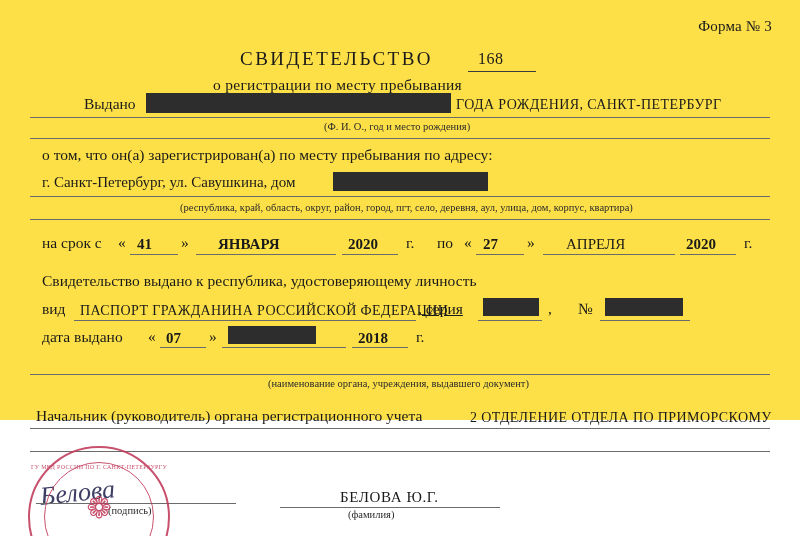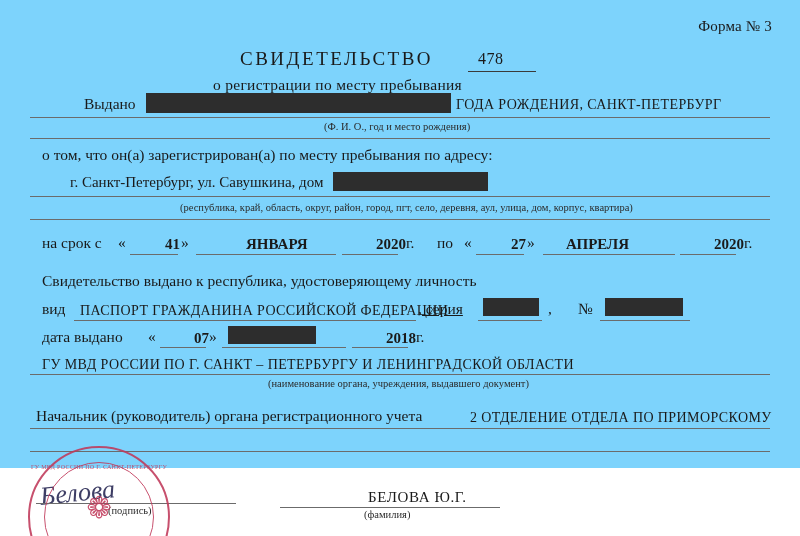--- a/index.html
+++ b/index.html
@@ -12,22 +12,22 @@
     height: 536px;
     position: relative;
     font-family: "Liberation Serif", serif;
     color: #1a1a1a;
     overflow: hidden;
   }
   .page {
     position: absolute;
     left: 0; top: 0;
     width: 800px;
-    height: 468px;
-    background: #7dd3fc;
+    height: 420px;
+    background: #fde047;
   }
 
   
   .form-no {
     position: absolute;
     right: 28px;
     top: 18px;
     font-size: 15px;
     letter-spacing: 0.2px;
   }
@@ -84,21 +84,20 @@
   .lbl-sm {
     position: absolute;
     font-size: 10.5px;
     white-space: nowrap;
     color: #2b2b2b;
   }
   .val {
     position: absolute;
     font-size: 15px;
     white-space: nowrap;
-    margin-left: 28px;
   }
   .val-caps {
     position: absolute;
     font-size: 14px;
     white-space: nowrap;
     letter-spacing: 0.4px;
   }
   .quote {
     position: absolute;
     font-size: 15.5px;
@@ -158,21 +157,21 @@
   }
 </style>
 </head>
 <body>
 
 <div class="page">
 
   <div class="form-no">Форма № 3</div>
 
   <div class="title">СВИДЕТЕЛЬСТВО</div>
-  <div class="title-number">478</div>
+  <div class="title-number">168</div>
   <div class="title-number-underline"></div>
   <div class="subtitle">о регистрации по месту пребывания</div>
 
   <div class="lbl" style="left:84px; top:95px;">Выдано</div>
   <div class="redact" style="left:146px; top:93px; width:305px; height:20px;"></div>
   <div class="val-caps" style="left:456px; top:97px;">ГОДА РОЖДЕНИЯ, САНКТ-ПЕТЕРБУРГ</div>
   <div class="rule" style="left:30px; top:117px; width:740px;"></div>
 
   <div class="lbl-sm" style="left:324px; top:121px;">(Ф. И. О., год и место рождения)</div>
   <div class="rule" style="left:30px; top:138px; width:740px;"></div>
@@ -192,21 +191,21 @@
   <div class="val" style="left:218px; top:236px; font-weight:bold;">ЯНВАРЯ</div>
   <div class="rule" style="left:196px; top:254px; width:140px;"></div>
   <div class="val" style="left:348px; top:236px; font-weight:bold;">2020</div>
   <div class="rule" style="left:342px; top:254px; width:56px;"></div>
   <div class="lbl" style="left:406px; top:234px;">г.</div>
   <div class="lbl" style="left:437px; top:234px;">по</div>
   <div class="quote" style="left:464px; top:234px;">«</div>
   <div class="val" style="left:483px; top:236px; font-weight:bold;">27</div>
   <div class="rule" style="left:476px; top:254px; width:48px;"></div>
   <div class="quote" style="left:527px; top:234px;">»</div>
-  <div class="val" style="left:538px; top:236px; font-weight:bold;">АПРЕЛЯ</div>
+  <div class="val" style="left:566px; top:236px; font-weight:normal;">АПРЕЛЯ</div>
   <div class="rule" style="left:543px; top:254px; width:132px;"></div>
   <div class="val" style="left:686px; top:236px; font-weight:bold;">2020</div>
   <div class="rule" style="left:680px; top:254px; width:56px;"></div>
   <div class="lbl" style="left:744px; top:234px;">г.</div>
 
   <div class="lbl" style="left:42px; top:272px;">Свидетельство выдано к республика, удостоверяющему личность</div>
   <div class="lbl" style="left:42px; top:300px;">вид</div>
   <div class="val-caps" style="left:80px; top:303px;">ПАСПОРТ ГРАЖДАНИНА РОССИЙСКОЙ ФЕДЕРАЦИИ</div>
   <div class="rule" style="left:74px; top:320px; width:342px;"></div>
   <div class="lbl" style="left:418px; top:300px;text-decoration:underline;">, серия</div>
@@ -221,36 +220,35 @@
   <div class="quote" style="left:148px; top:328px;">«</div>
   <div class="val" style="left:166px; top:330px; font-weight:bold;">07</div>
   <div class="rule" style="left:160px; top:347px; width:46px;"></div>
   <div class="quote" style="left:209px; top:328px;">»</div>
   <div class="redact" style="left:228px; top:326px; width:88px; height:18px;"></div>
   <div class="rule" style="left:222px; top:347px; width:124px;"></div>
   <div class="val" style="left:358px; top:330px; font-weight:bold;">2018</div>
   <div class="rule" style="left:352px; top:347px; width:56px;"></div>
   <div class="lbl" style="left:416px; top:328px;">г.</div>
 
-  <div class="val-caps" style="left:42px; top:357px;">ГУ  МВД  РОССИИ  ПО  Г. САНКТ – ПЕТЕРБУРГУ  И  ЛЕНИНГРАДСКОЙ ОБЛАСТИ</div>
   <div class="rule" style="left:30px; top:374px; width:740px;"></div>
   <div class="lbl-sm" style="left:268px; top:378px;">(наименование органа, учреждения, выдавшего документ)</div>
 
   <div class="lbl" style="left:36px; top:407px;">Начальник (руководитель) органа регистрационного учета</div>
   <div class="val-caps" style="left:470px; top:410px;">2 ОТДЕЛЕНИЕ ОТДЕЛА  ПО ПРИМОРСКОМУ</div>
   <div class="rule" style="left:30px; top:428px; width:740px;"></div>
   <div class="rule" style="left:30px; top:451px; width:740px;"></div>
 
   <div class="signature">Белова</div>
   <div class="rule" style="left:36px; top:503px; width:200px;"></div>
   <div class="lbl-sm" style="left:108px; top:505px;">(подпись)</div>
 
   <div class="val" style="left:340px; top:489px; letter-spacing:0.6px;">БЕЛОВА Ю.Г.</div>
   <div class="rule" style="left:280px; top:507px; width:220px;"></div>
-  <div class="lbl-sm" style="left:364px; top:509px;">(фамилия)</div>
+  <div class="lbl-sm" style="left:348px; top:509px;">(фамилия)</div>
 
   <div class="stamp">
     <div class="stamp-inner"></div>
     <div class="stamp-text-top">ГУ МВД РОССИИ ПО Г. САНКТ-ПЕТЕРБУРГУ</div>
     <div class="stamp-core">❁</div>
 
   </div>
 
 </div>
 

